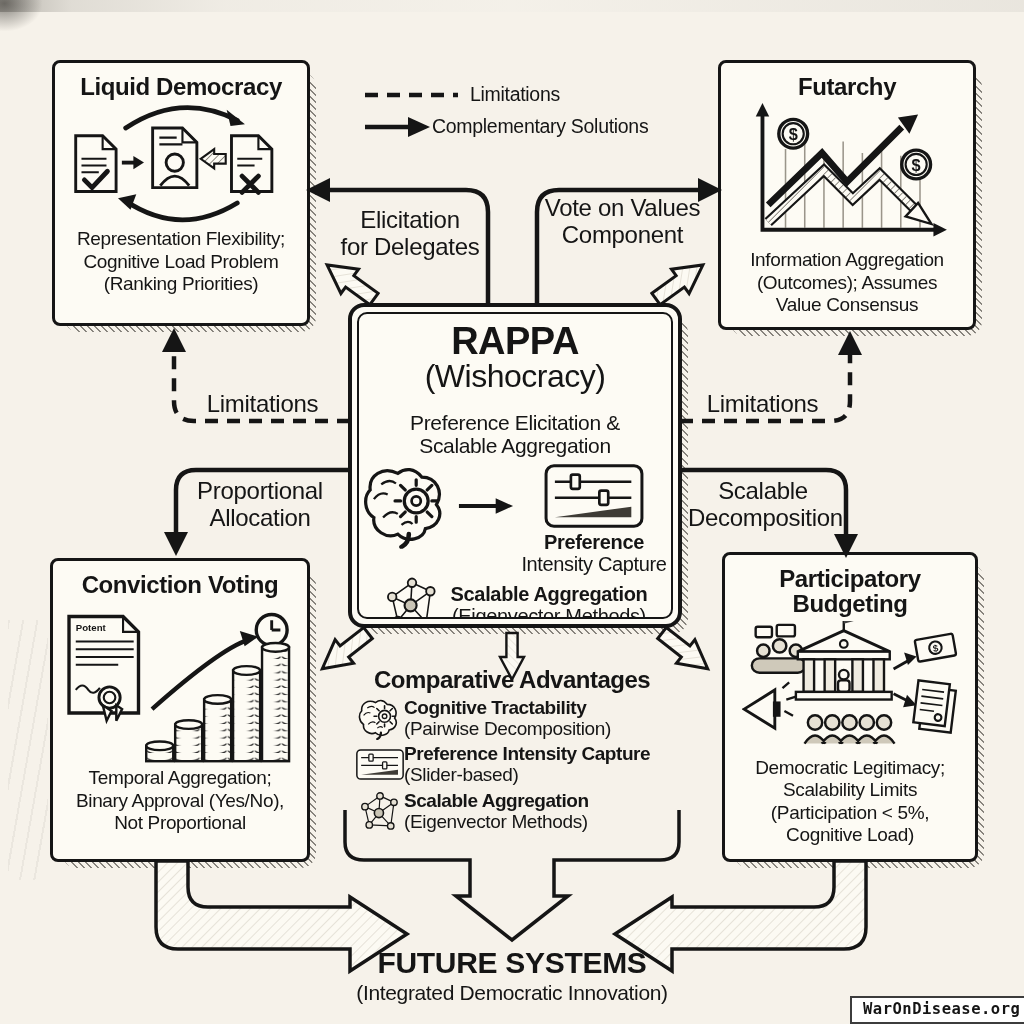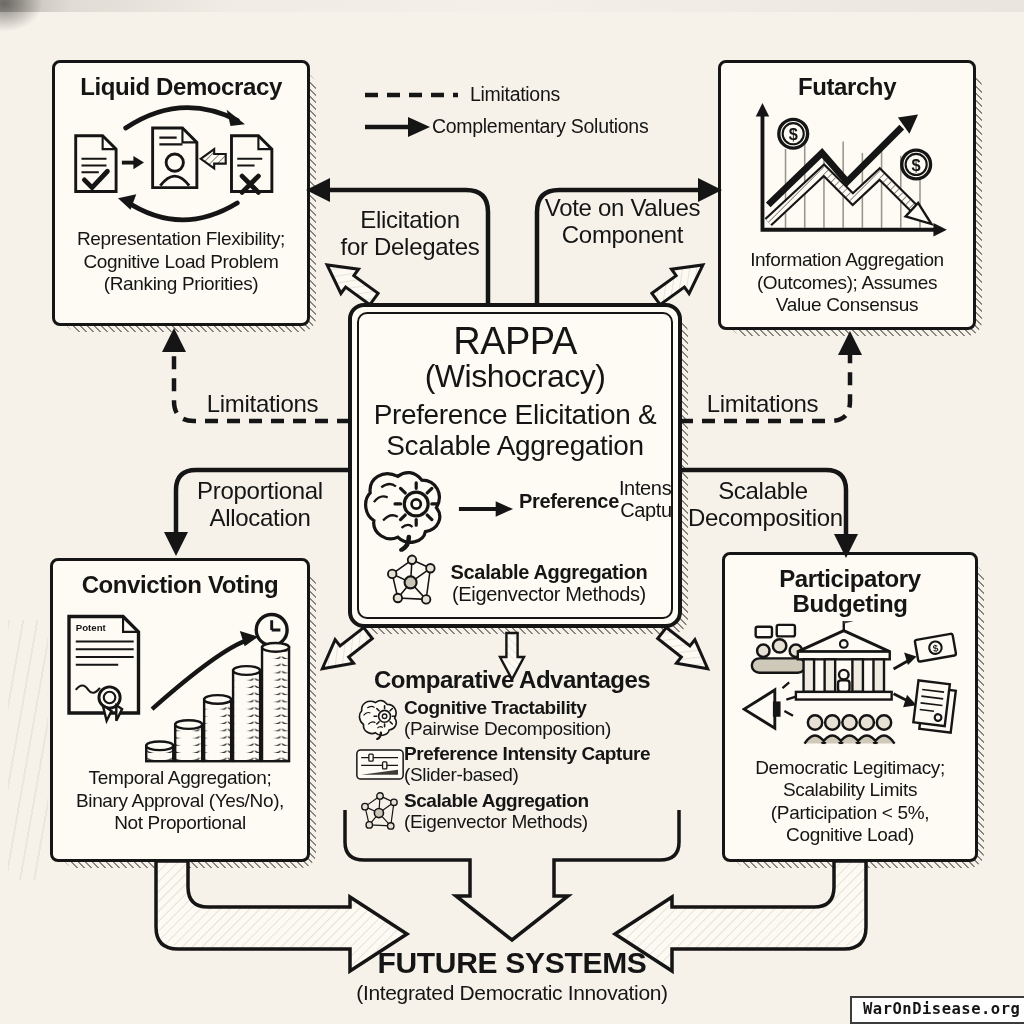--- a/index.html
+++ b/index.html
@@ -29,25 +29,25 @@
   .box-desc{font-size:19px;line-height:1.18;letter-spacing:-.35px}
   .icon-wrap{display:flex;justify-content:center;margin-top:4px}
 
   
   .center-outer{position:absolute;left:348px;top:303px;width:334px;height:325px;
     background:#fdfbf4;border:4px solid #151515;border-radius:16px;box-sizing:border-box;padding:5px}
   .center-outer::after{content:"";position:absolute;top:10px;left:10px;right:-10px;bottom:-10px;border-radius:16px;
     background:repeating-linear-gradient(45deg,rgba(45,42,36,.55) 0 1.4px,transparent 1.4px 5px);z-index:-1}
   .center-inner{width:100%;height:100%;border:2.5px solid #151515;border-radius:10px;
     box-sizing:border-box;background:#fdfbf4;text-align:center;overflow:hidden}
-  .rappa-title{font-size:38px;font-weight:normal;letter-spacing:-.5px;line-height:1.0;margin-top:8px}
+  .rappa-title{font-size:38px;font-weight:bold;letter-spacing:-.5px;line-height:1.0;margin-top:8px}
   .rappa-sub{font-size:32px;font-weight:normal;letter-spacing:-.5px;line-height:1.05}
-  .rappa-tagline{font-size:28px;line-height:1.12;letter-spacing:-.35px;margin-top:5px}
+  .rappa-tagline{font-size:21px;line-height:1.12;letter-spacing:-.35px;margin-top:17px}
   .center-row1{display:flex;align-items:flex-start;justify-content:center;gap:4px;margin-top:6px}
-  .slider-col{display:flex;align-items:center;width:150px}
+  .slider-col{display:flex;flex-direction:column;align-items:center;width:150px}
   .feat-bold{font-size:20px;font-weight:bold;letter-spacing:-.35px;line-height:1.1;margin-top:3px}
   .feat-rest{font-size:20px;letter-spacing:-.35px;line-height:1.1}
   .center-row2{display:flex;align-items:center;justify-content:center;gap:10px;margin-top:0px}
   .arrow-spacer{margin-top:32px}
 
   
   .clabel{position:absolute;text-align:center;font-size:24px;line-height:1.14;letter-spacing:-.3px}
   .legend-label{position:absolute;font-size:19.5px;letter-spacing:-.3px}
 
   

